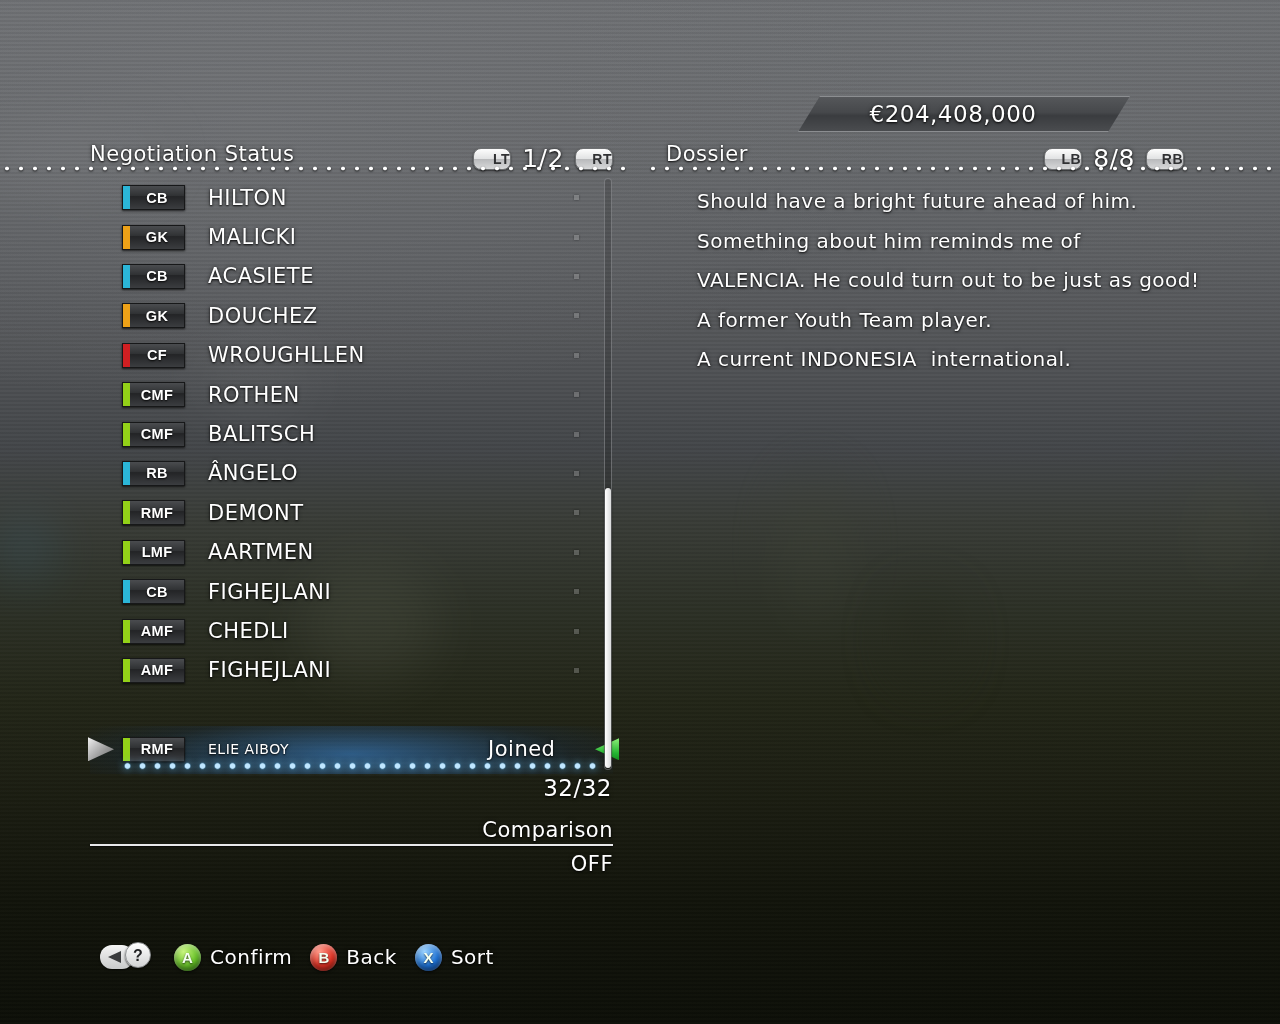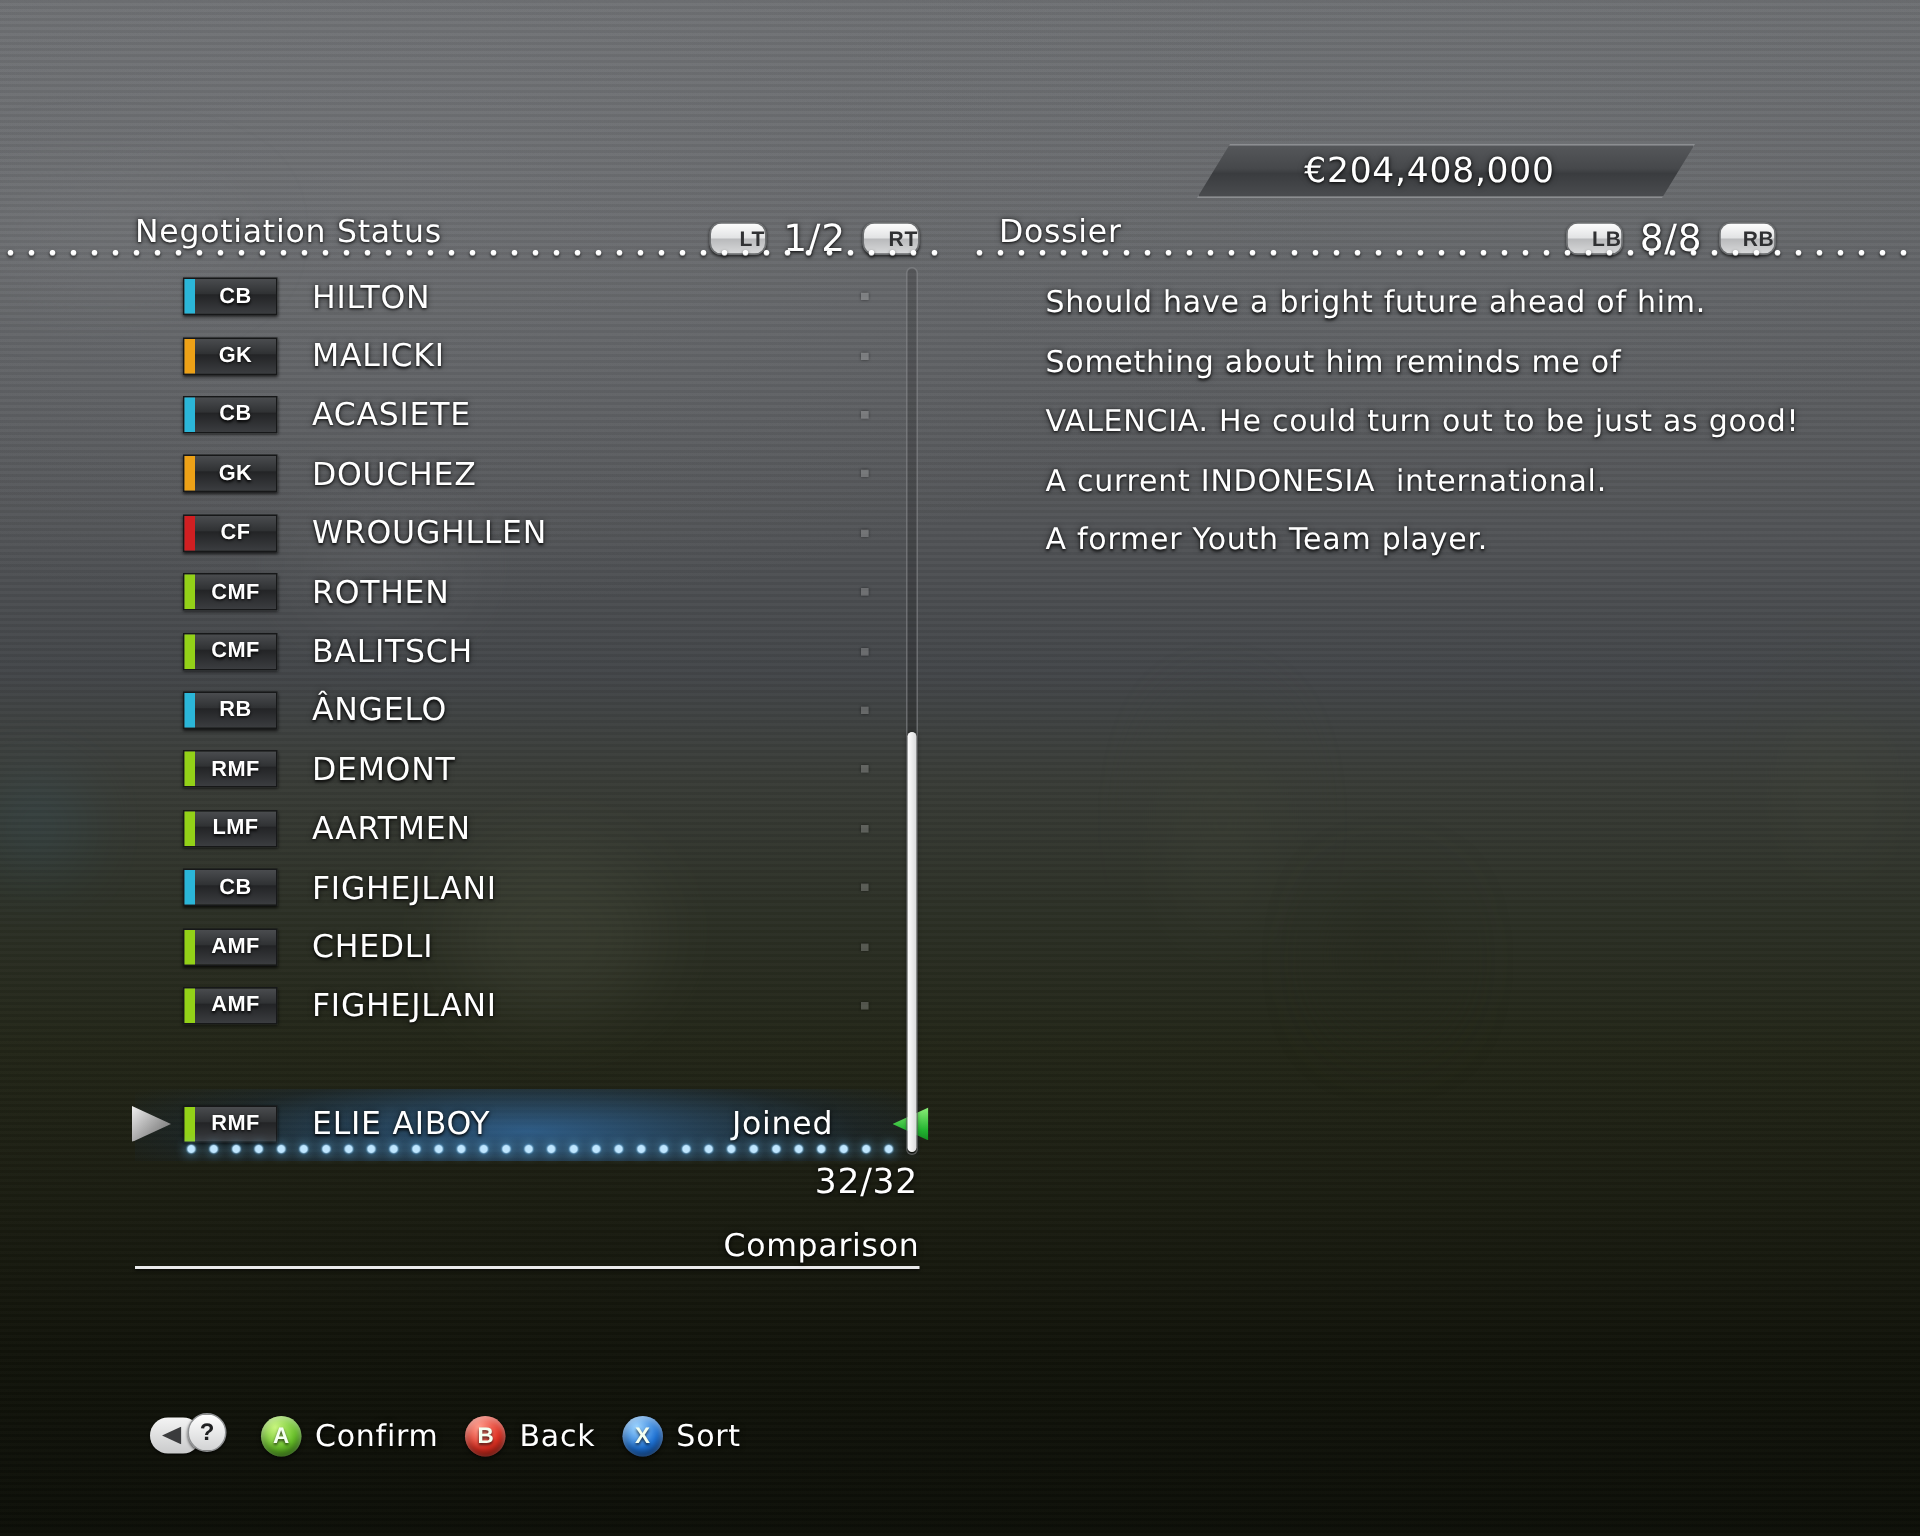--- a/index.html
+++ b/index.html
@@ -104,21 +104,21 @@
     text-shadow:0 1px 2px #000;
   }
   .pname { position:absolute; left:118px; font-size:21px; }
   .rowdot {
     position:absolute; left:484px; width:5px; height:5px;
     background:rgba(190,190,190,.30);
     box-shadow:0 0 2px rgba(0,0,0,.5);
   }
 
   
-  .row.sel .pname { font-size:21px;text-align:right; }
+  .row.sel .pname { font-size:14px;text-align:right; }
   #sel-glow {
     position:absolute; left:0; width:523px; height:48px;
     background:
       radial-gradient(ellipse 70% 120% at 50% 58%, rgba(60,140,225,.55), rgba(20,55,110,.18) 60%, rgba(0,0,0,0) 85%);
     pointer-events:none;
   }
   #sel-dots {
     position:absolute; left:30px; width:480px; height:8px;
     background-image:radial-gradient(circle, #bfe6ff 0 2.3px, rgba(120,200,255,.25) 3.2px, rgba(0,0,0,0) 4px);
     background-size:15px 8px; background-repeat:repeat-x;
@@ -351,28 +351,29 @@
     <div id="sel-dots" style="top: 583.6px;"></div>
   </div>
 <div id="count" class="hw">32/32</div>
 
 <div id="scroll-track"></div>
 <div id="scroll-thumb"></div>
 
 <div id="comparison">
   <div class="hw clabel">Comparison</div>
   <div class="cline"></div>
+  <div class="hw cval">OFF</div>
 </div>
 
 <div id="dossier-lines">
     <div class="hw dline">Should have a bright future ahead of him.</div>
     <div class="hw dline">Something about him reminds me of</div>
     <div class="hw dline">VALENCIA. He could turn out to be just as good!</div>
+    <div class="hw dline">A former Youth Team player.</div>
     <div class="hw dline">A current INDONESIA  international.</div>
-    <div class="hw dline">A former Youth Team player.</div>
   </div>
 
 <div id="legend">
   <div class="help-grp">
     <div class="help-back"></div>
     <div class="help-q">?</div>
   </div>
 <div class="btn-grp">
       <div class="pad-btn a">A</div>
       <div class="hw lbl">Confirm</div>

